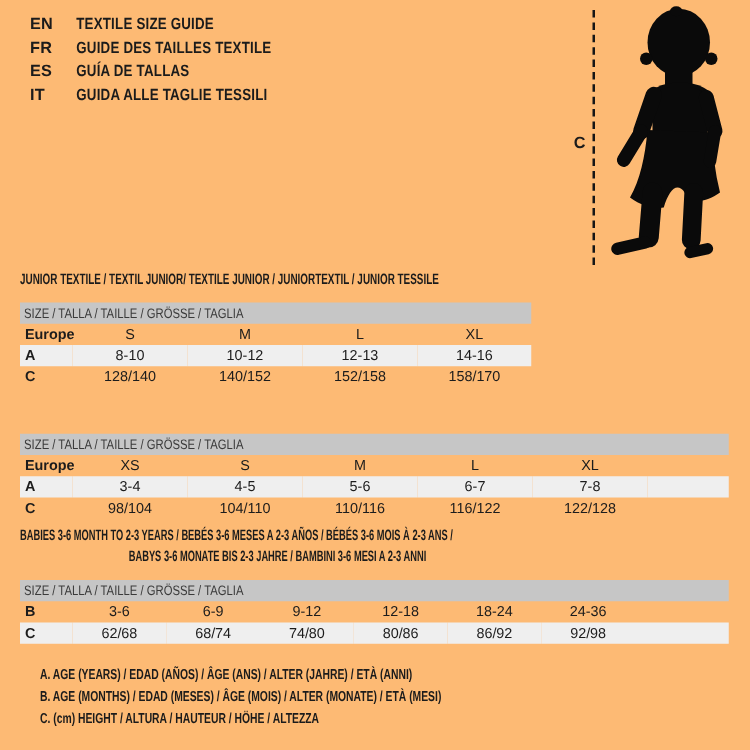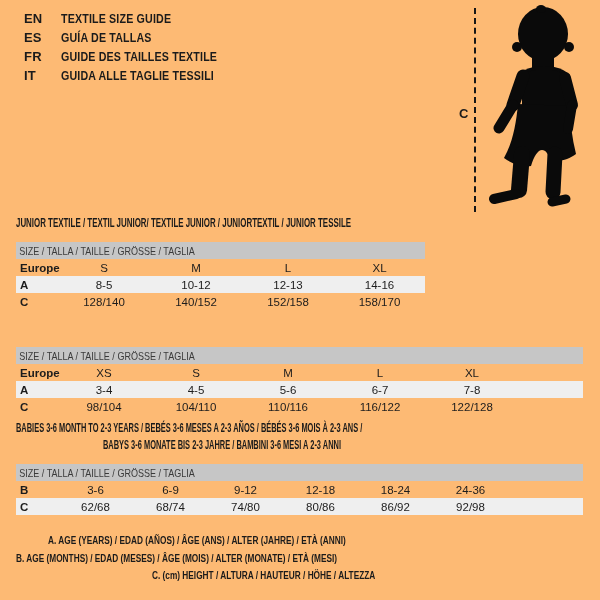--- a/index.html
+++ b/index.html
@@ -39,40 +39,40 @@
   }
   .size-table .lbl { text-align:left; padding-left:4px;font-weight:bold; }
   .bar-row th { background:#c6c6c6; height:17px; text-align:left; }
   .bar-text { font-size:11px; color:#3a3a3a; padding-left:4px; font-weight:normal; }
   tr.alt { background:#efefef; }
   #junior-table   { top:242px; width:409px; }
   #children-table { top:347px; width:567px; }
   #babies-table   { top:464px; width:567px; }
 
   
-  .footnotes { position:absolute; left:16px; top:532px;text-align:right; }
+  .footnotes { position:absolute; left:32px; top:532px; }
   .footnote { height:17.5px; line-height:17.5px; font-weight:bold; font-size:11.5px; white-space:nowrap; }
 </style>
 </head>
 <body>
 
 <div class="page">
 
   <div class="langs">
     <div class="lang-row">
       <span class="lang-code">EN</span>
       <span class="cx s82">TEXTILE SIZE GUIDE</span>
     </div>
     <div class="lang-row">
+      <span class="lang-code">FR</span>
+      <span class="cx s82">GUIDE DES TAILLES TEXTILE</span>
+    </div>
+    <div class="lang-row">
       <span class="lang-code">ES</span>
       <span class="cx s82">GUÍA DE TALLAS</span>
-    </div>
-    <div class="lang-row">
-      <span class="lang-code">FR</span>
-      <span class="cx s82">GUIDE DES TAILLES TEXTILE</span>
     </div>
     <div class="lang-row">
       <span class="lang-code">IT</span>
       <span class="cx s82">GUIDA ALLE TAGLIE TESSILI</span>
     </div>
   </div>
 
   <div class="measure-line"></div>
   <div class="measure-label">C</div>
   <svg class="baby-svg" width="104" height="206" viewBox="0 0 104 206" aria-hidden="true">
@@ -117,21 +117,21 @@
         <th class="lbl">Europe</th>
         <th>S</th>
         <th>M</th>
         <th>L</th>
         <th>XL</th>
       </tr>
     </thead>
     <tbody>
       <tr class="alt">
         <td class="lbl">A</td>
-        <td>8-5</td>
+        <td>8-10</td>
         <td>10-12</td>
         <td>12-13</td>
         <td>14-16</td>
       </tr>
       <tr>
         <td class="lbl">C</td>
         <td>128/140</td>
         <td>140/152</td>
         <td>152/158</td>
         <td>158/170</td>

